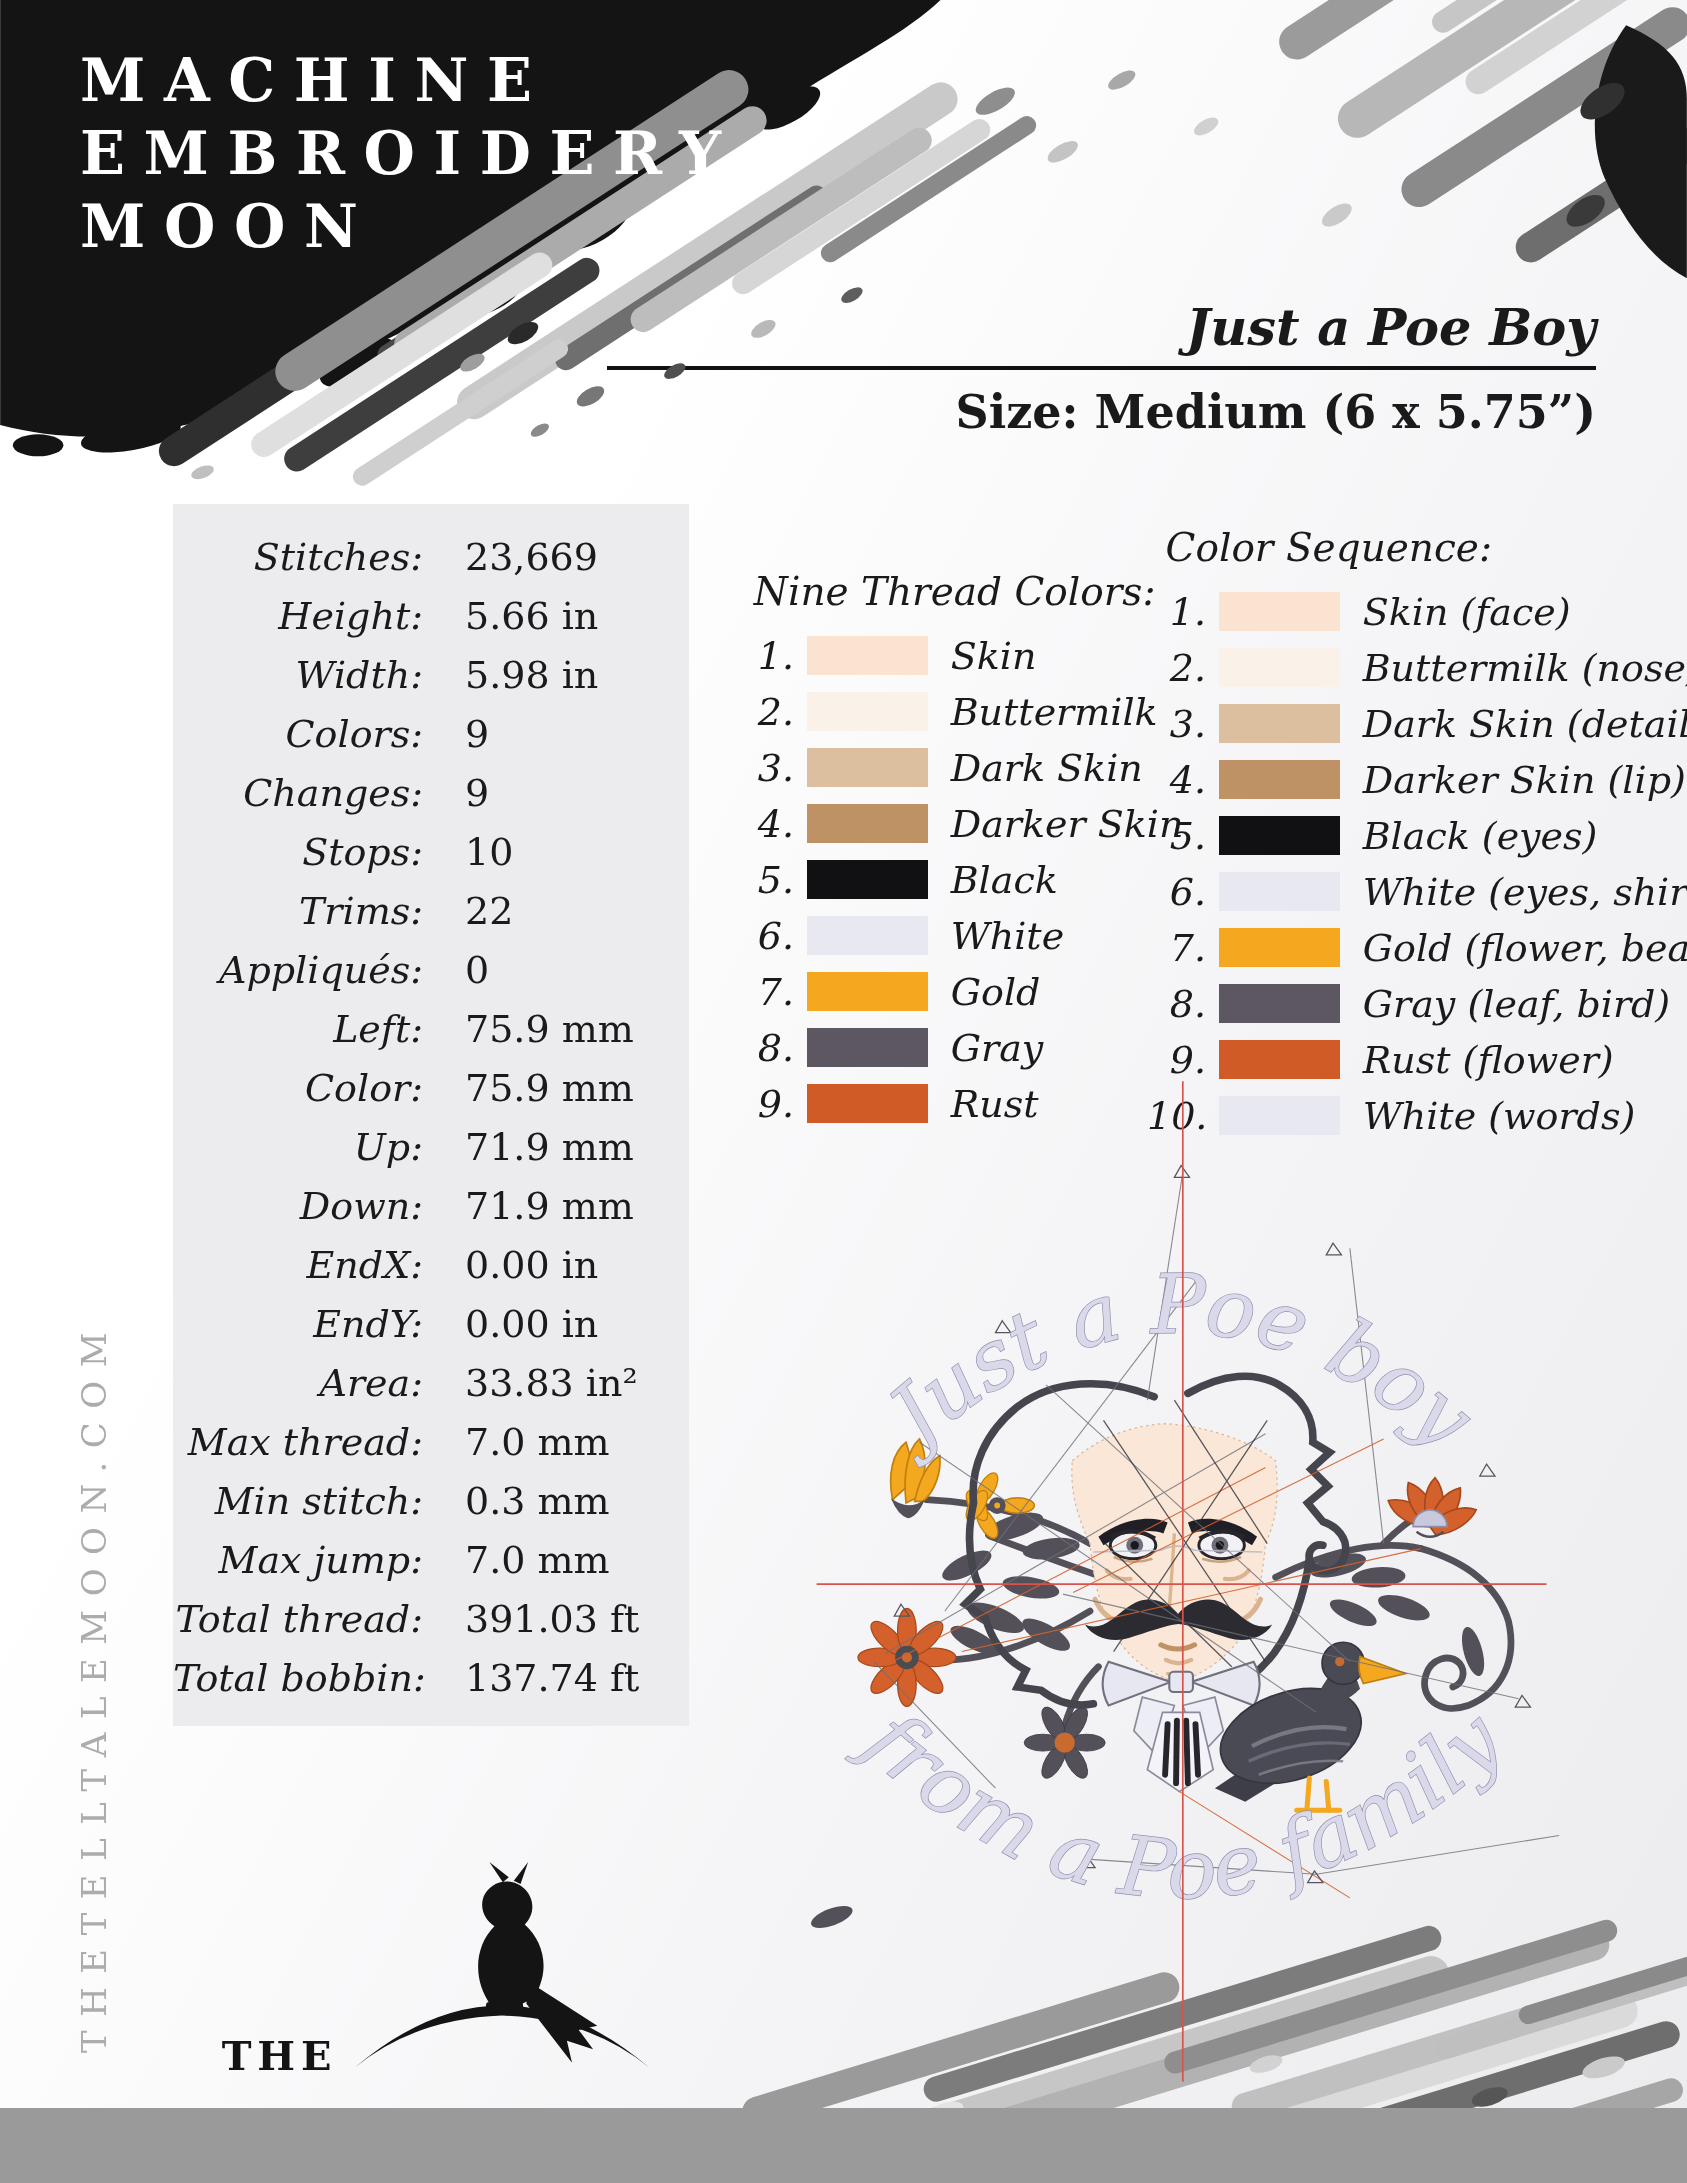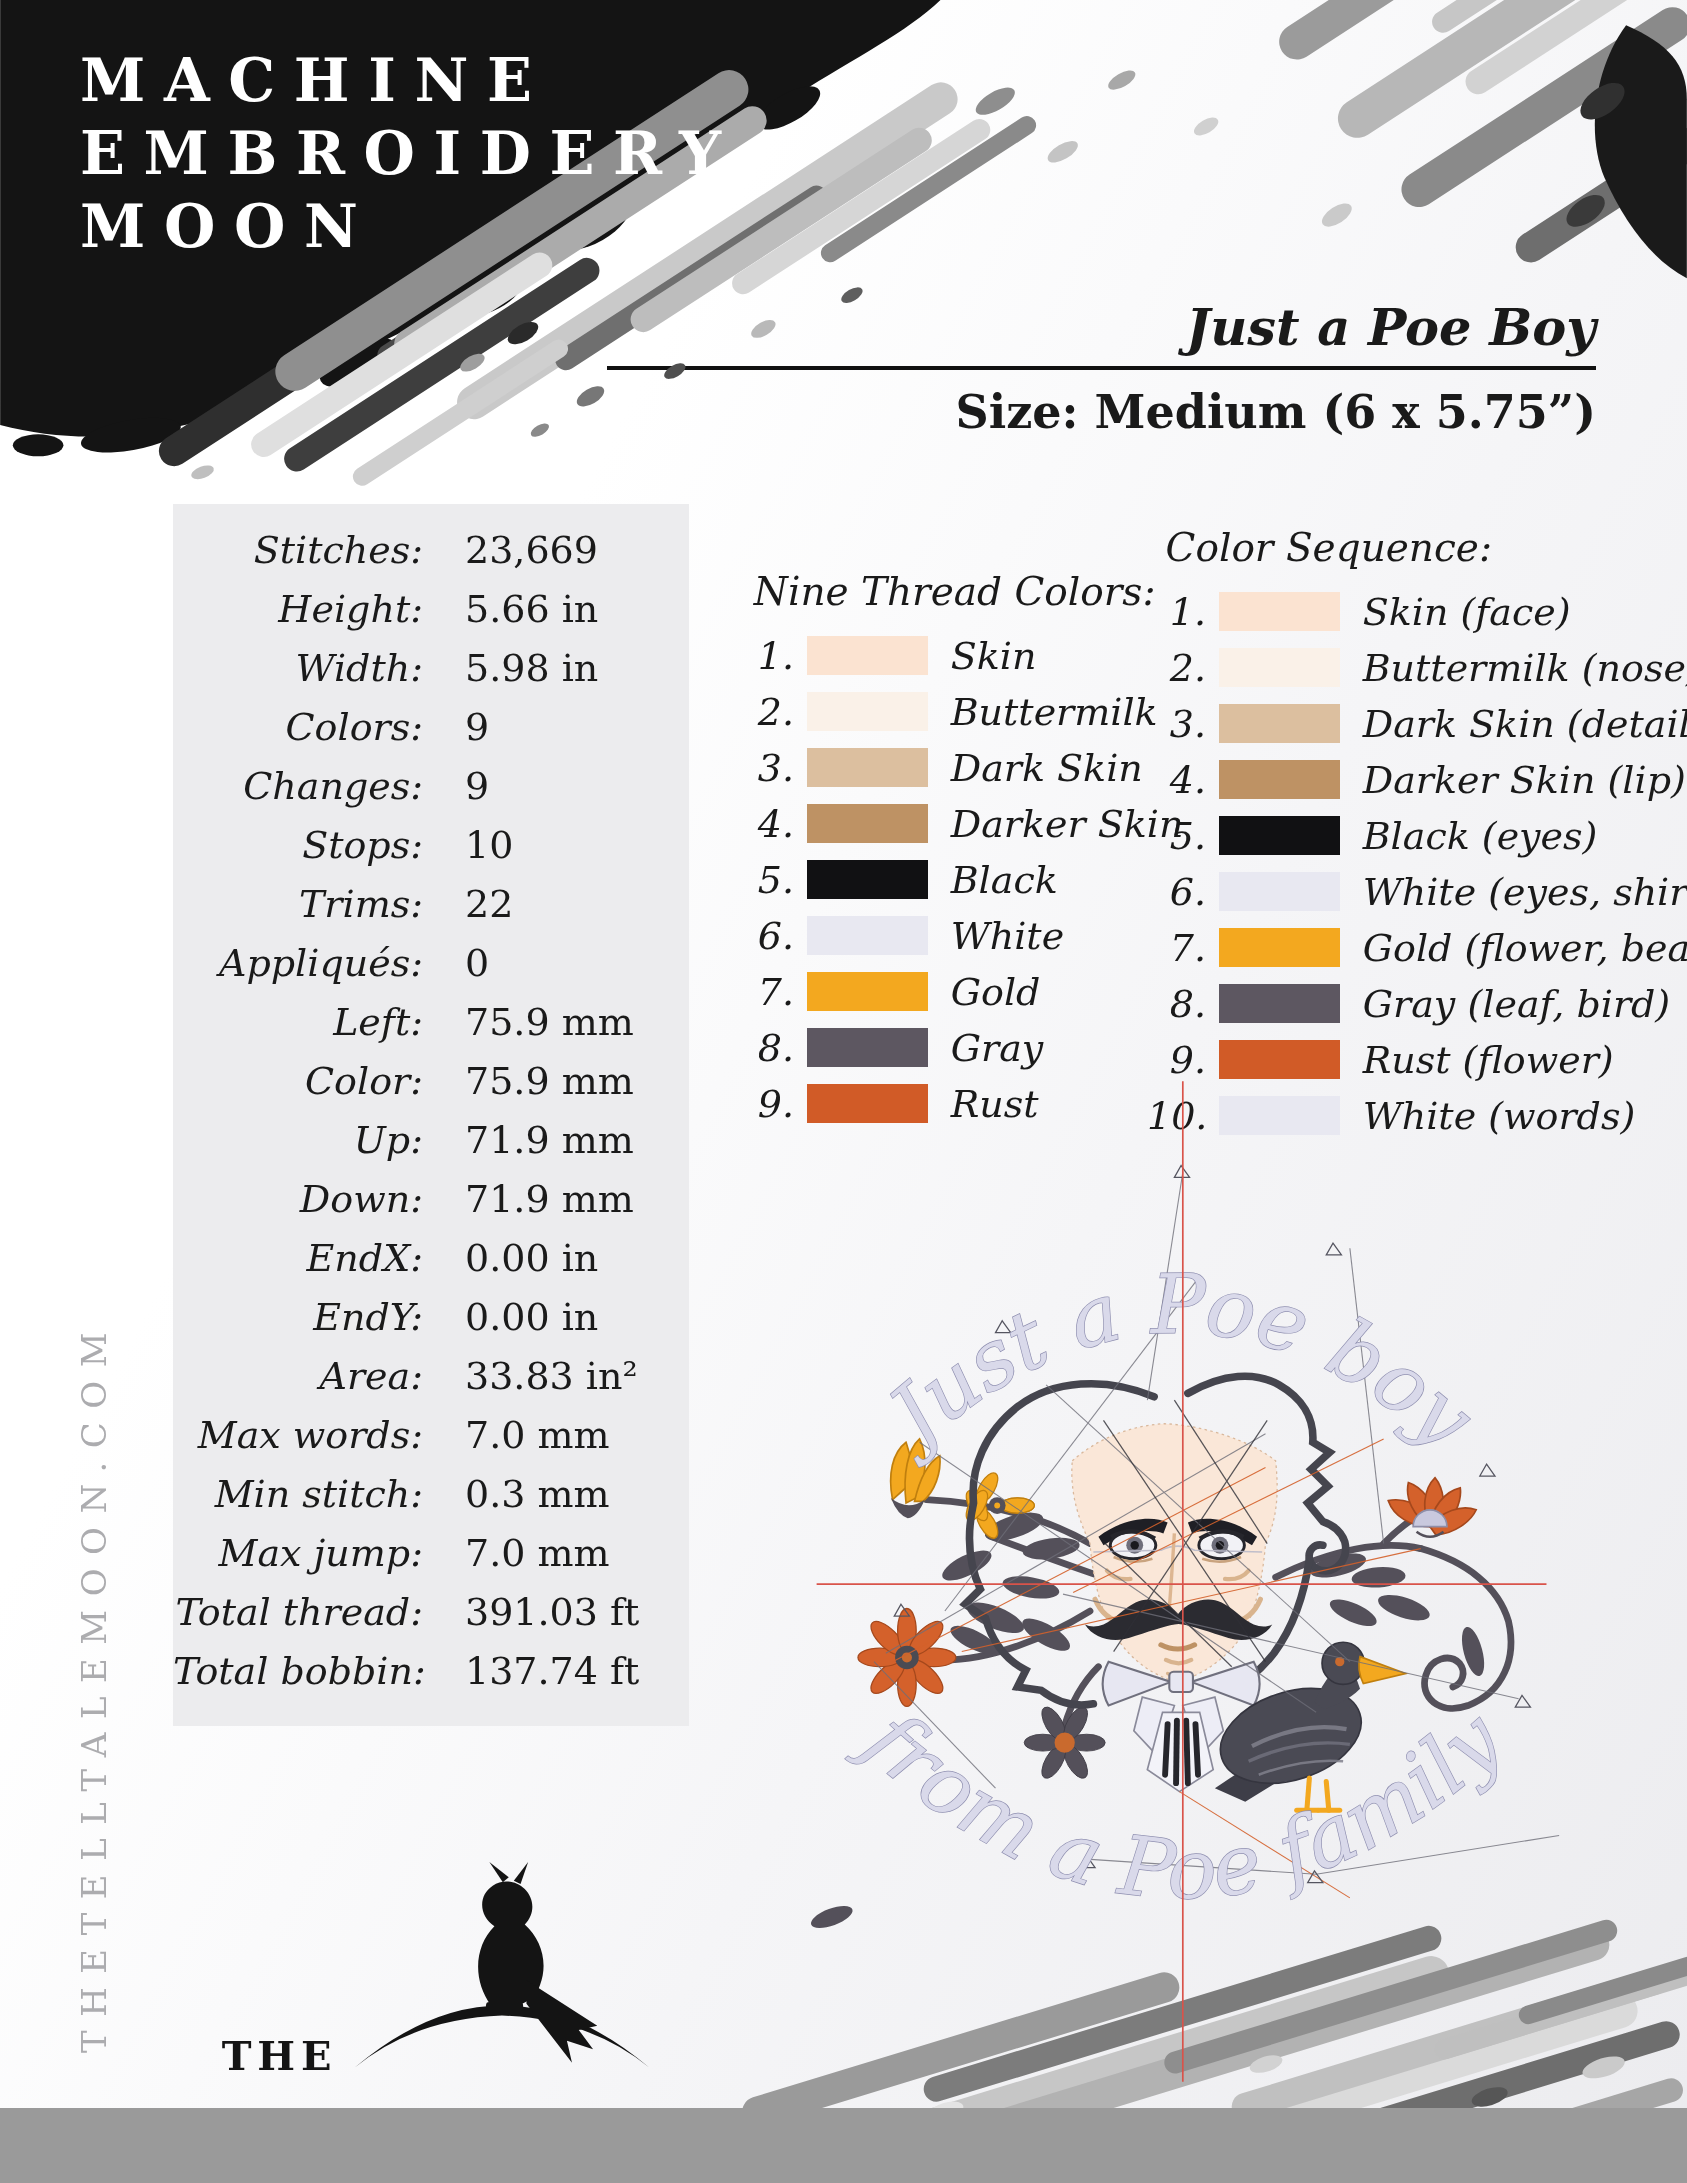--- a/index.html
+++ b/index.html
@@ -19,21 +19,21 @@
     font-size:59px; font-weight:bold; line-height:73px; letter-spacing:18.6px;
   }
 
   
   .doc-title{right:91px; top:297px; font-size:51px; font-weight:bold; font-style:italic; white-space:nowrap;}
   .title-rule{left:607px; top:366px; width:989px; height:4.2px; background:#111111;}
   .size-line{right:91px; top:385px; font-size:46px; font-weight:bold; white-space:nowrap;}
 
   
   .specs-panel{left:173px; top:504px; width:516px; height:1222px; background:#ECECEE;}
-  .spec-rows{position:absolute; left:0; top:16px; right:0;}
+  .spec-rows{position:absolute; left:0; top:23px; right:0;}
   .spec-row{display:flex; align-items:center; height:59px; font-size:38px;}
   .spec-label{width:250px; text-align:right; font-style:italic; white-space:nowrap;}
   .spec-value{margin-left:42px; white-space:nowrap;}
 
   
   .color-block{z-index:2;}
   .thread-block{left:742px; top:525px;}
   .sequence-block{left:1147px; top:525px;}
   .block-title{font-size:39px; font-style:italic; white-space:nowrap;}
   .thread-block .block-title{margin-left:11.8px;margin-top:44px;}
@@ -207,21 +207,21 @@
           <span class="spec-label">EndY:</span>
           <span class="spec-value">0.00 in</span>
         </div>
 
         <div class="spec-row">
           <span class="spec-label">Area:</span>
           <span class="spec-value">33.83 in²</span>
         </div>
 
         <div class="spec-row">
-          <span class="spec-label">Max words:</span>
+          <span class="spec-label">Max thread:</span>
           <span class="spec-value">7.0 mm</span>
         </div>
 
         <div class="spec-row">
           <span class="spec-label">Min stitch:</span>
           <span class="spec-value">0.3 mm</span>
         </div>
 
         <div class="spec-row">
           <span class="spec-label">Max jump:</span>

